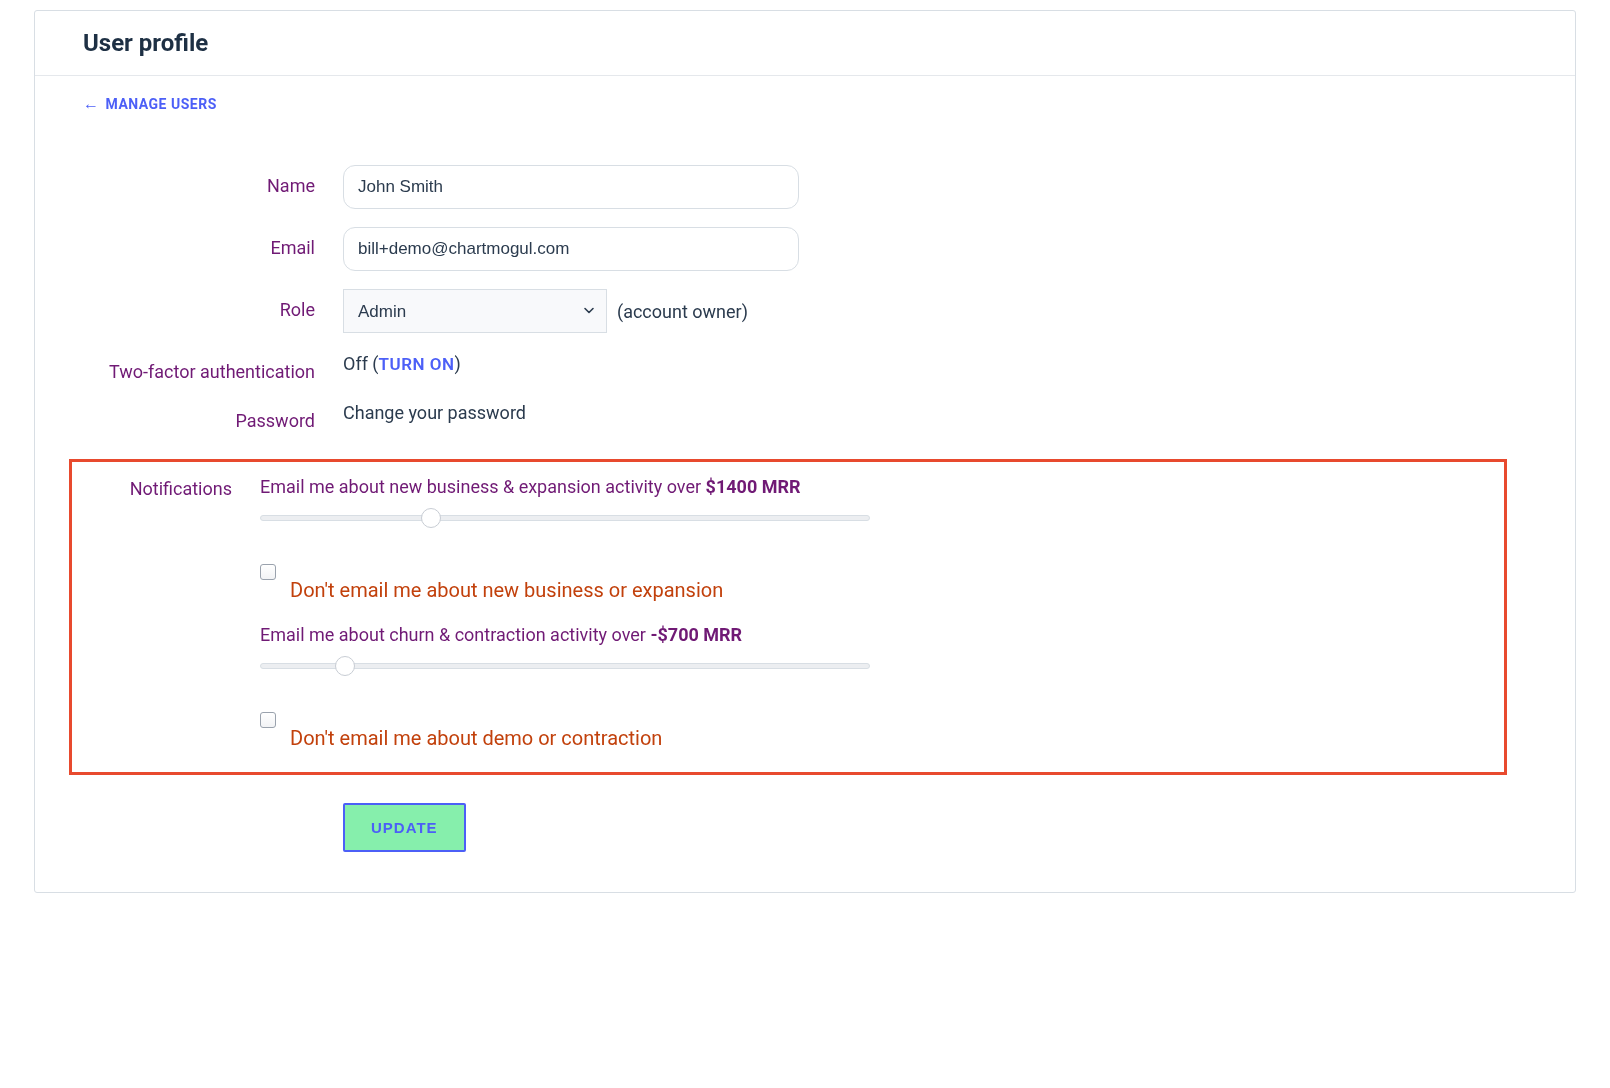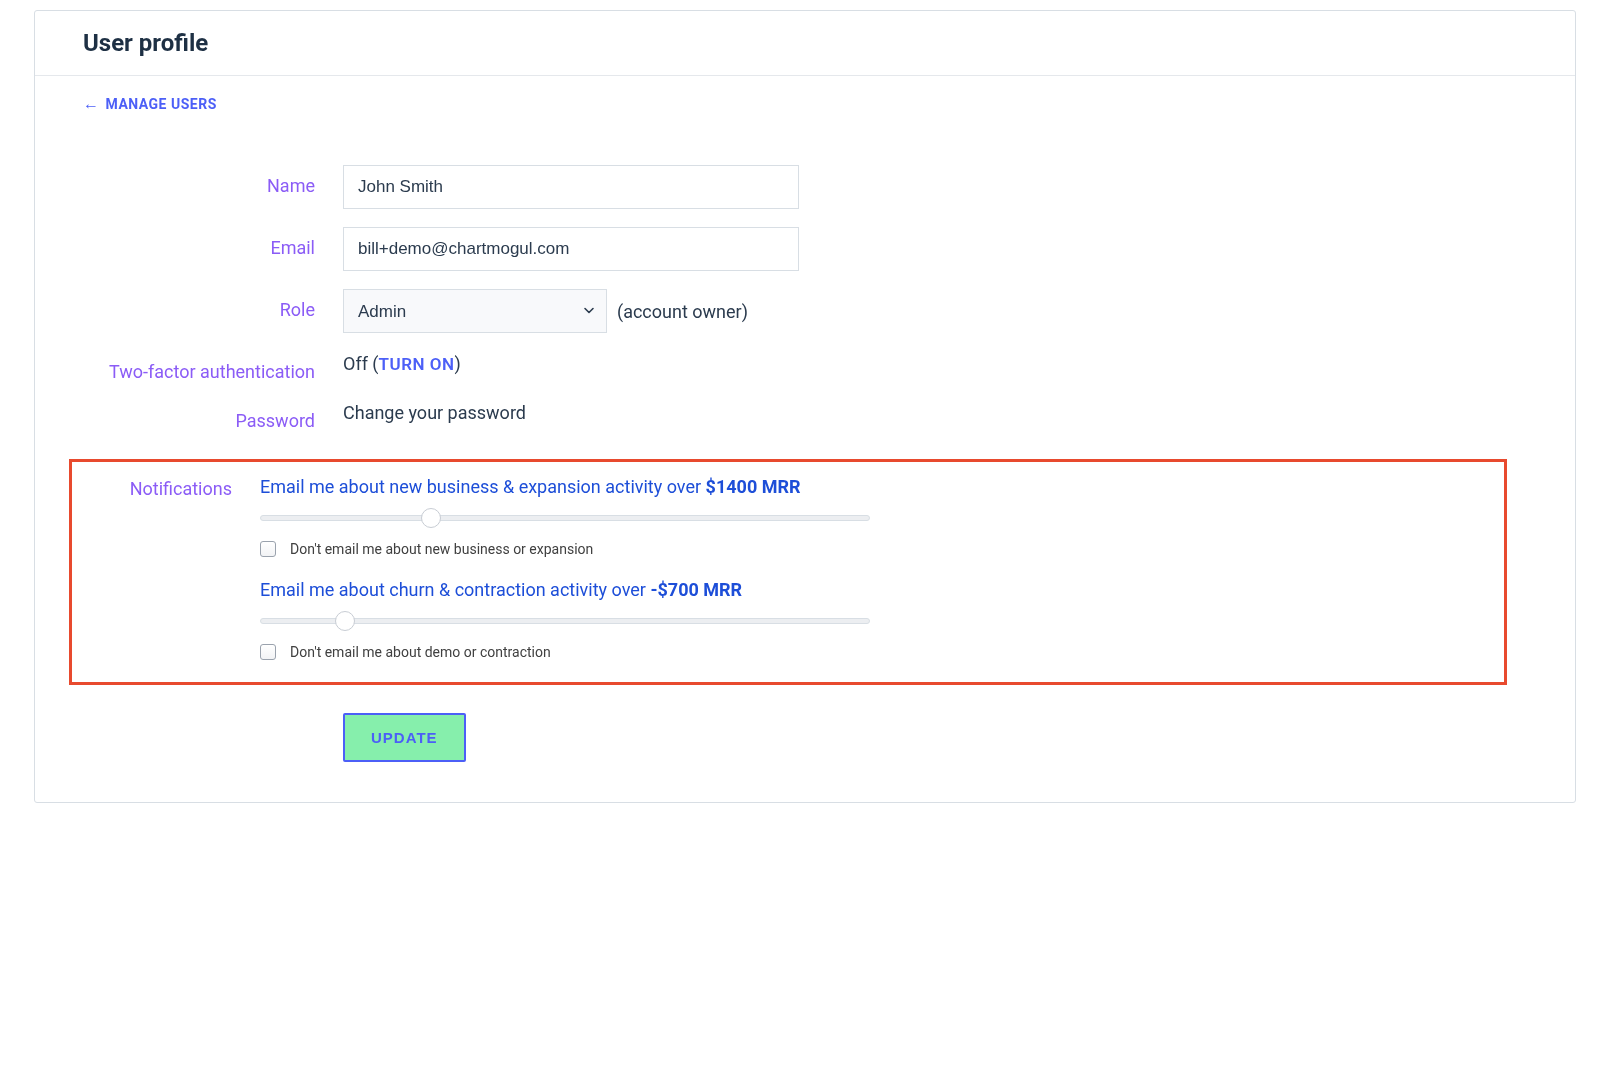--- a/index.html
+++ b/index.html
@@ -55,34 +55,34 @@
       display: flex;
       align-items: flex-start;
       margin-bottom: 18px;
     }
     .form-label {
       width: 260px;
       text-align: right;
       padding-right: 28px;
       padding-top: 10px;
       font-size: 18px;
-      color: #8b5cf6;
+      color: #701a75;
     }
     .form-control-area {
       flex: 1;
       display: flex;
       align-items: center;
       gap: 10px;
       flex-wrap: wrap;
     }
     .text-input {
       width: 456px;
       height: 44px;
       border: 1px solid #d8dee4;
-      border-radius: 0;
+      border-radius: 12px;
       padding: 12px 14px;
       font-size: 17px;
       color: #2b3b4e;
       background: #ffffff;
     }
     .select-wrapper {
       position: relative;
       display: inline-block;
     }
     .select-input {
@@ -137,21 +137,21 @@
       padding-top: 2px;
     }
     .notif-area {
       flex: 1;
     }
     .notif-block {
       margin-bottom: 22px;
     }
     .notif-title {
       font-size: 18px;
-      color: #1d4ed8;
+      color: #701a75;
       margin-bottom: 12px;
     }
     .notif-title b {
       font-weight: 700;
     }
     .slider {
       position: relative;
       width: 610px;
       height: 18px;
     }
@@ -186,22 +186,23 @@
     .checkbox {
       width: 16px;
       height: 16px;
       border: 1px solid #9aa2ad;
       border-radius: 3px;
       background: linear-gradient(#ffffff, #f2f3f5);
       cursor: pointer;
       flex-shrink: 0;
     }
     .checkbox-label {
-      font-size: 14px;
-      color: #404040;
+      font-size: 20px;
+      color: #c2410c;
+      margin-top: 37px;
     }
     .submit-row {
       margin-top: 28px;
       margin-left: 260px;
     }
     .update-btn {
       border: 2px solid #4c5ff7;
       background: #86efac;
       color: #4c5ff7;
       font-size: 15px;

